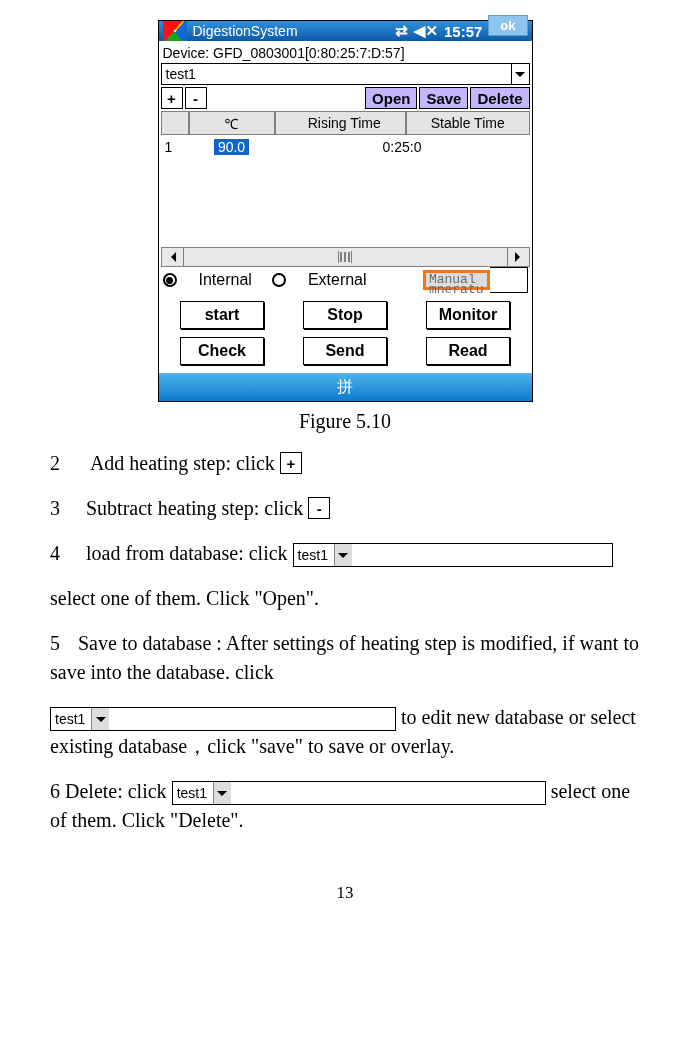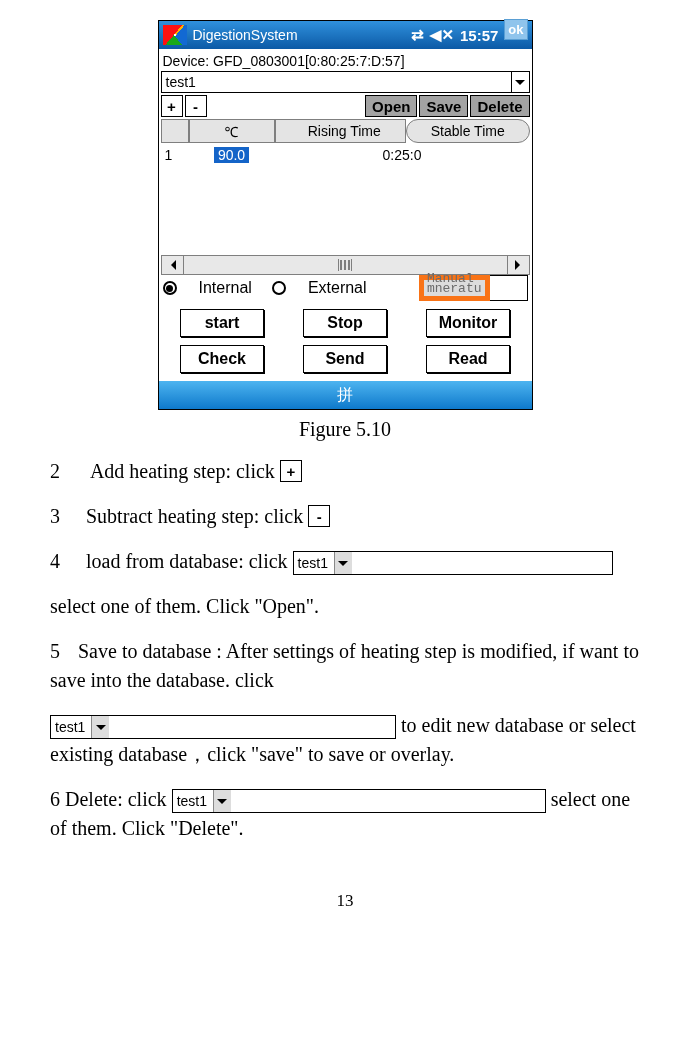--- a/index.html
+++ b/index.html
@@ -12,21 +12,21 @@
     padding: 20px 45px 20px 50px;
   }
   
   .device-wrap {
     width: 375px;
     margin: 0 auto 8px auto;
     border: 1px solid #000;
   }
   
   .titlebar {
-    height: 28px;
+    height: 20px;
     background: linear-gradient(#2f90dc, #0c5aa6);
     display: flex;
     align-items: center;
     color: #fff;
     font-family: Tahoma, sans-serif;
     font-size: 14px;
   }
   .flag {
     width: 24px; height: 20px; margin: 0 6px 0 4px;
     display:inline-block;
@@ -36,21 +36,21 @@
   .flag::before {
     content:""; position:absolute; inset:0;
     background:
       linear-gradient(130deg,#ff1111 0 47%, transparent 47%),
       linear-gradient(50deg,#1aa81a 0 47%, transparent 47%),
       linear-gradient(-50deg,#1269d3 0 47%, transparent 47%),
       linear-gradient(-130deg,#ffb100 0 47%, transparent 47%);
   }
   .title-text { flex:1; }
   .tb-ic { margin: 0 3px; font-size: 15px; font-weight:bold;}
-  .ok-badge { background:#8fc4ec; color:#fff; font-weight:bold; font-size:13px; padding:2px 3px; margin:0 4px 12px 3px; border:1px solid #5a9fd4;}
+  .ok-badge { background:#8fc4ec; color:#fff; font-weight:bold; font-size:13px; padding:2px 11px; margin:0 4px 12px 3px; border:1px solid #5a9fd4;}
   
   .client {
     background:#fff; padding:2px 2px 4px 2px;
     font-family: Tahoma, sans-serif; font-size:14px;
   }
   .device-line { padding:2px 0 2px 2px; }
   .combo {
     width: 100%; height:22px; border:1px solid #000; display:flex; align-items:center;
     background:#fff; padding-left:4px; font-size:14px;
   }
@@ -64,35 +64,35 @@
   .toolbar {
     display:flex; align-items:stretch; height:22px; margin-top:2px;
   }
   .sq {
     width:22px; border:1px solid #000; background:#fff;
     display:flex; align-items:center; justify-content:center;
     font-weight:bold; font-size:15px; margin-right:2px;
   }
   .tb-spacer { flex:1; }
   .tb-btn {
-    border:1px solid #000; background:#a3a3a3; font-weight:bold;
+    border:1px solid #000; background:#c4b5fd; font-weight:bold;
     padding:0 6px; display:flex; align-items:center; margin-left:2px;
     font-size:15px;
   }
   
   .thead { display:flex; height:24px; margin-top:2px; }
   .th {
     border:1px solid #7f7f7f; background:#e4e4e4;
     display:flex; align-items:center; justify-content:center;
     font-size:14px;
   }
   .th-idx { width:28px; }
   .th-c { width:86px; }
   .th-r { flex:1;padding-left:8px; }
-  .th-s { flex:1;border-radius:12px; }
+  .th-s { flex:1; }
   
   .trow { display:flex; height:24px; }
   .td {
     display:flex; align-items:center; justify-content:center;
     font-family: Tahoma, sans-serif; font-size:14px;
   }
   .td-idx { width:28px; padding-left:4px; justify-content:flex-start;}
   .td-c { width:86px; }
   .val-edit {
     background:#1464c8; color:#fff; padding:0 4px;
@@ -109,22 +109,22 @@
   .hsb-thumb { flex:1; display:flex; align-items:center; justify-content:center; color:#666;}
   .hsb-thumb-inner { width:14px; height:12px; border:1px solid #7f7f7f; border-top:0; border-bottom:0; display:flex; align-items:center; justify-content:center;}
   .hsb-thumb-inner::after{content:""; width:2px; height:10px; background:#7f7f7f; box-shadow:4px 0 #7f7f7f,-4px 0 #7f7f7f;}
   
   .radio-row { display:flex; align-items:center; height:26px; padding:0 2px; gap:20px; font-size:16px;}
   .radio-dot { width:14px; height:14px; border:2px solid #000; border-radius:50%; display:inline-flex; align-items:center; justify-content:center; margin-right:2px;}
   .radio-dot.sel::after { content:""; width:7px; height:7px; background:#000; border-radius:50%;}
   .manual-box { margin-left:auto; display:flex; align-items:center;}
   .manual-label {
     background:#dcdcdc; color:#6b6b6b; font-family:"Courier New", monospace;
-    font-size:13px; line-height:10px; padding:2px 3px; border:5px solid #f97316; height:26px;
-    display:flex; flex-direction:column; justify-content:flex-end; white-space:pre;
+    font-size:13px; line-height:10px; padding:2px 3px; border:3px solid #f97316; height:20px;
+    display:flex; flex-direction:column; justify-content:space-between; white-space:pre;
   }
   .manual-input { width:38px; height:26px; border:1px solid #000; border-left:0; background:#fff;}
   
   .status-wrap { display:flex; }
   .status {
     flex:1; border:1px solid #000; font-family:"Courier New", monospace;
     color:#1010b0; font-size:13px; line-height:15px; padding:2px 4px;
     white-space:pre; height:54px;
   }
   .vsb { width:20px; display:flex; flex-direction:column; }

